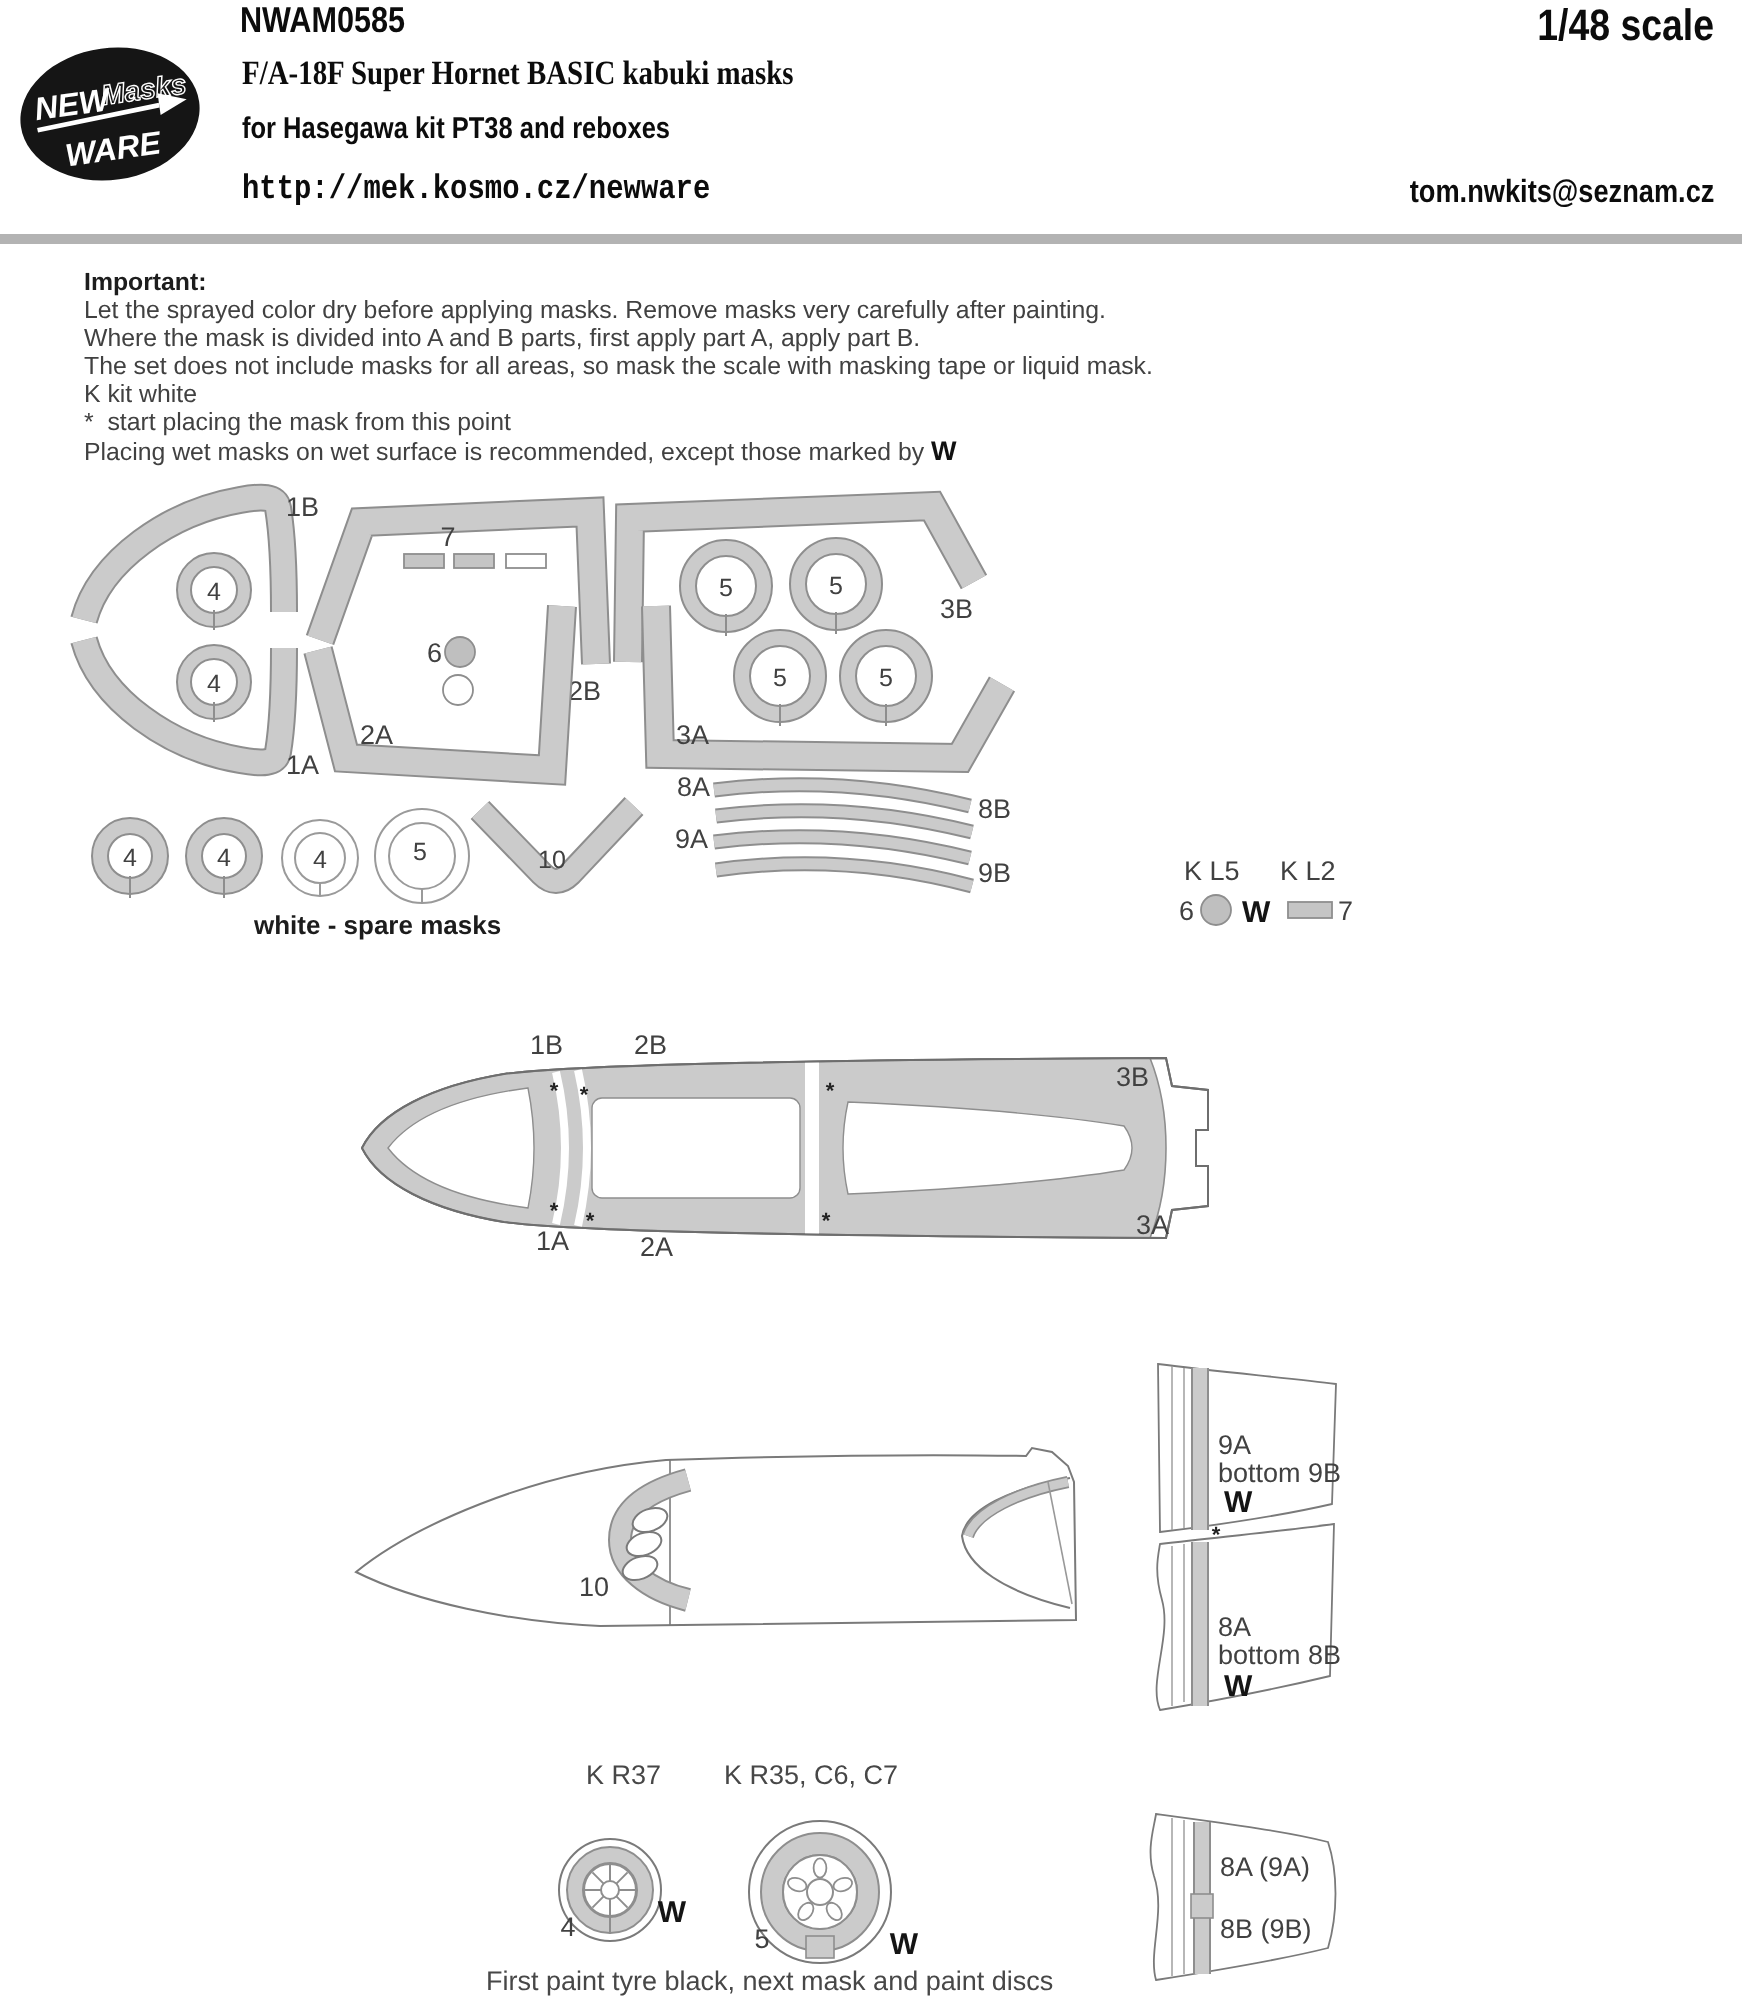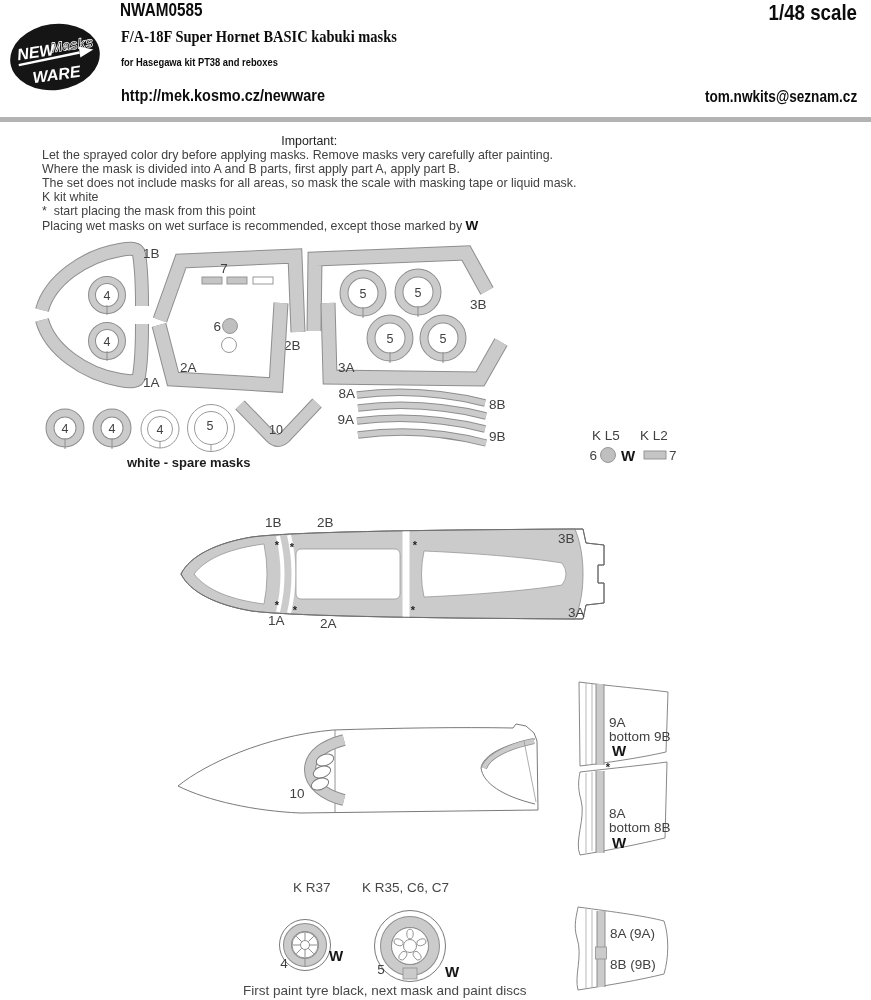--- a/index.html
+++ b/index.html
@@ -3,21 +3,21 @@
 <meta charset="utf-8">
 <style>
   html,body{margin:0;padding:0;background:#fff;}
   body{width:871px;height:1000px;position:relative;font-family:"Liberation Sans",sans-serif;}
   .page{position:relative;width:871px;height:1000px;overflow:hidden;background:#fff;}
   .abs{position:absolute;}
   .hd{font-weight:bold;color:#0c0c0c;transform:scaleX(.85);transform-origin:0 0;white-space:nowrap;letter-spacing:0;}
   .hdr{font-weight:bold;color:#0c0c0c;transform:scaleX(.85);transform-origin:100% 0;white-space:nowrap;}
   .rule{background:#b3b3b3;}
   .instr{font-size:12.4px;line-height:14.1px;color:#414141;white-space:nowrap;}
-  .instr .head{font-weight:normal;color:#1d1d1d;text-align:center;}
+  .instr .head{font-weight:bold;color:#1d1d1d;}
   .instr .wmk{font-weight:bold;font-size:13.5px;color:#111;}
   
   .bo{fill:none;stroke:#8e8e8e;}
   .bi{fill:none;stroke:#cbcbcb;}
   .ro{fill:none;stroke:#8e8e8e;}
   .ri{fill:none;stroke:#cbcbcb;}
   .wr{fill:#fff;stroke:#9a9a9a;stroke-width:1;}
   .notch{stroke:#8e8e8e;stroke-width:1;}
   .wnotch{stroke:#9a9a9a;stroke-width:1;}
   .ol{fill:#fff;stroke:#6e6e6e;stroke-width:1;}
@@ -42,24 +42,24 @@
 
   <div class="abs" style="left:120px;top:0px;font-size:18px;">
     <span class="hd" style="display:inline-block;">NWAM0585</span>
   </div>
   <div class="abs" style="right:14px;top:0px;font-size:22px;">
     <span class="hdr" style="display:inline-block;">1/48 scale</span>
   </div>
   <div class="abs" style="left:121px;top:27px;font-size:17px;font-family:Liberation Serif, serif;">
     <span class="hd" style="display:inline-block;">F/A-18F Super Hornet BASIC kabuki masks</span>
   </div>
-  <div class="abs" style="left:121px;top:56px;font-size:11px;">
+  <div class="abs" style="left:121px;top:56px;font-size:15px;">
     <span class="hd" style="display:inline-block;">for Hasegawa kit PT38 and reboxes</span>
   </div>
-  <div class="abs" style="left:121px;top:86px;font-size:17px;">
+  <div class="abs" style="left:121px;top:86px;font-size:17px;font-family:Liberation Mono, monospace;">
     <span class="hd" style="display:inline-block;">http://mek.kosmo.cz/newware</span>
   </div>
   <div class="abs" style="right:14px;top:88px;font-size:16px;">
     <span class="hdr" style="display:inline-block;">tom.nwkits@seznam.cz</span>
   </div>
 
   <svg class="abs" style="left:6px;top:18px;" width="98" height="80" viewBox="0 0 98 80">
     <g transform="rotate(-8 49 39)">
       <ellipse cx="49" cy="39" rx="45" ry="33" fill="#151515"></ellipse>
       <text x="12" y="37" font-size="16" font-style="italic" font-weight="bold" fill="#ffffff">NEW</text>

